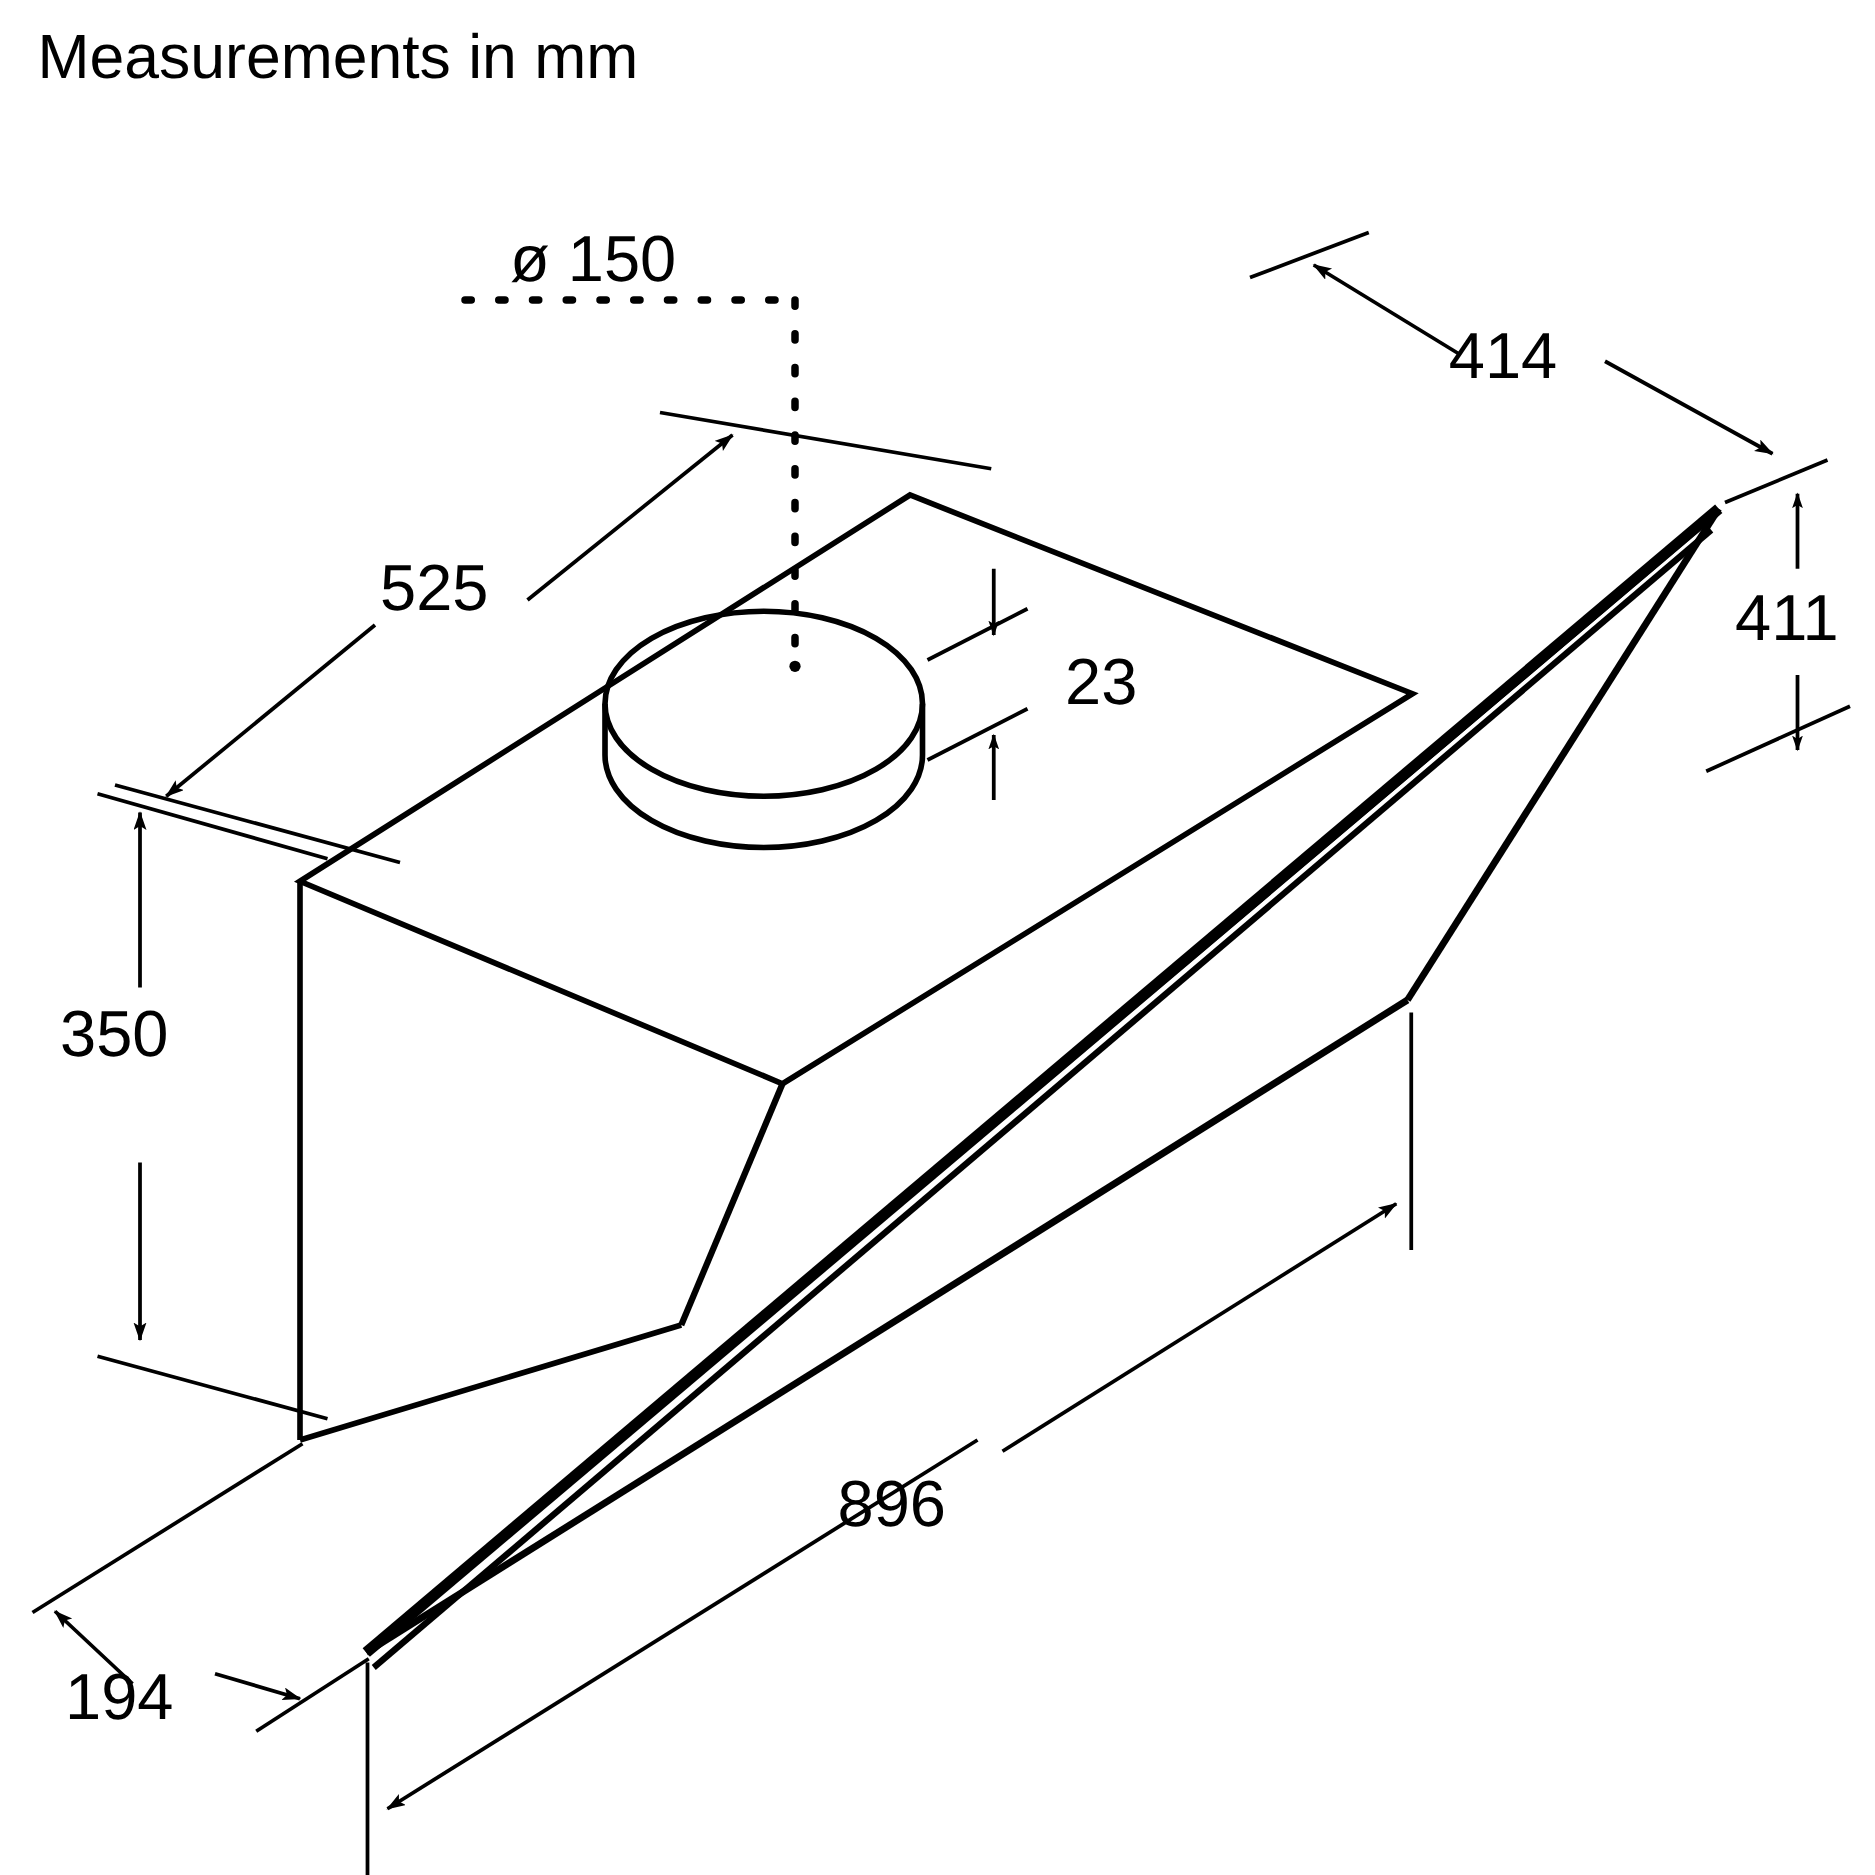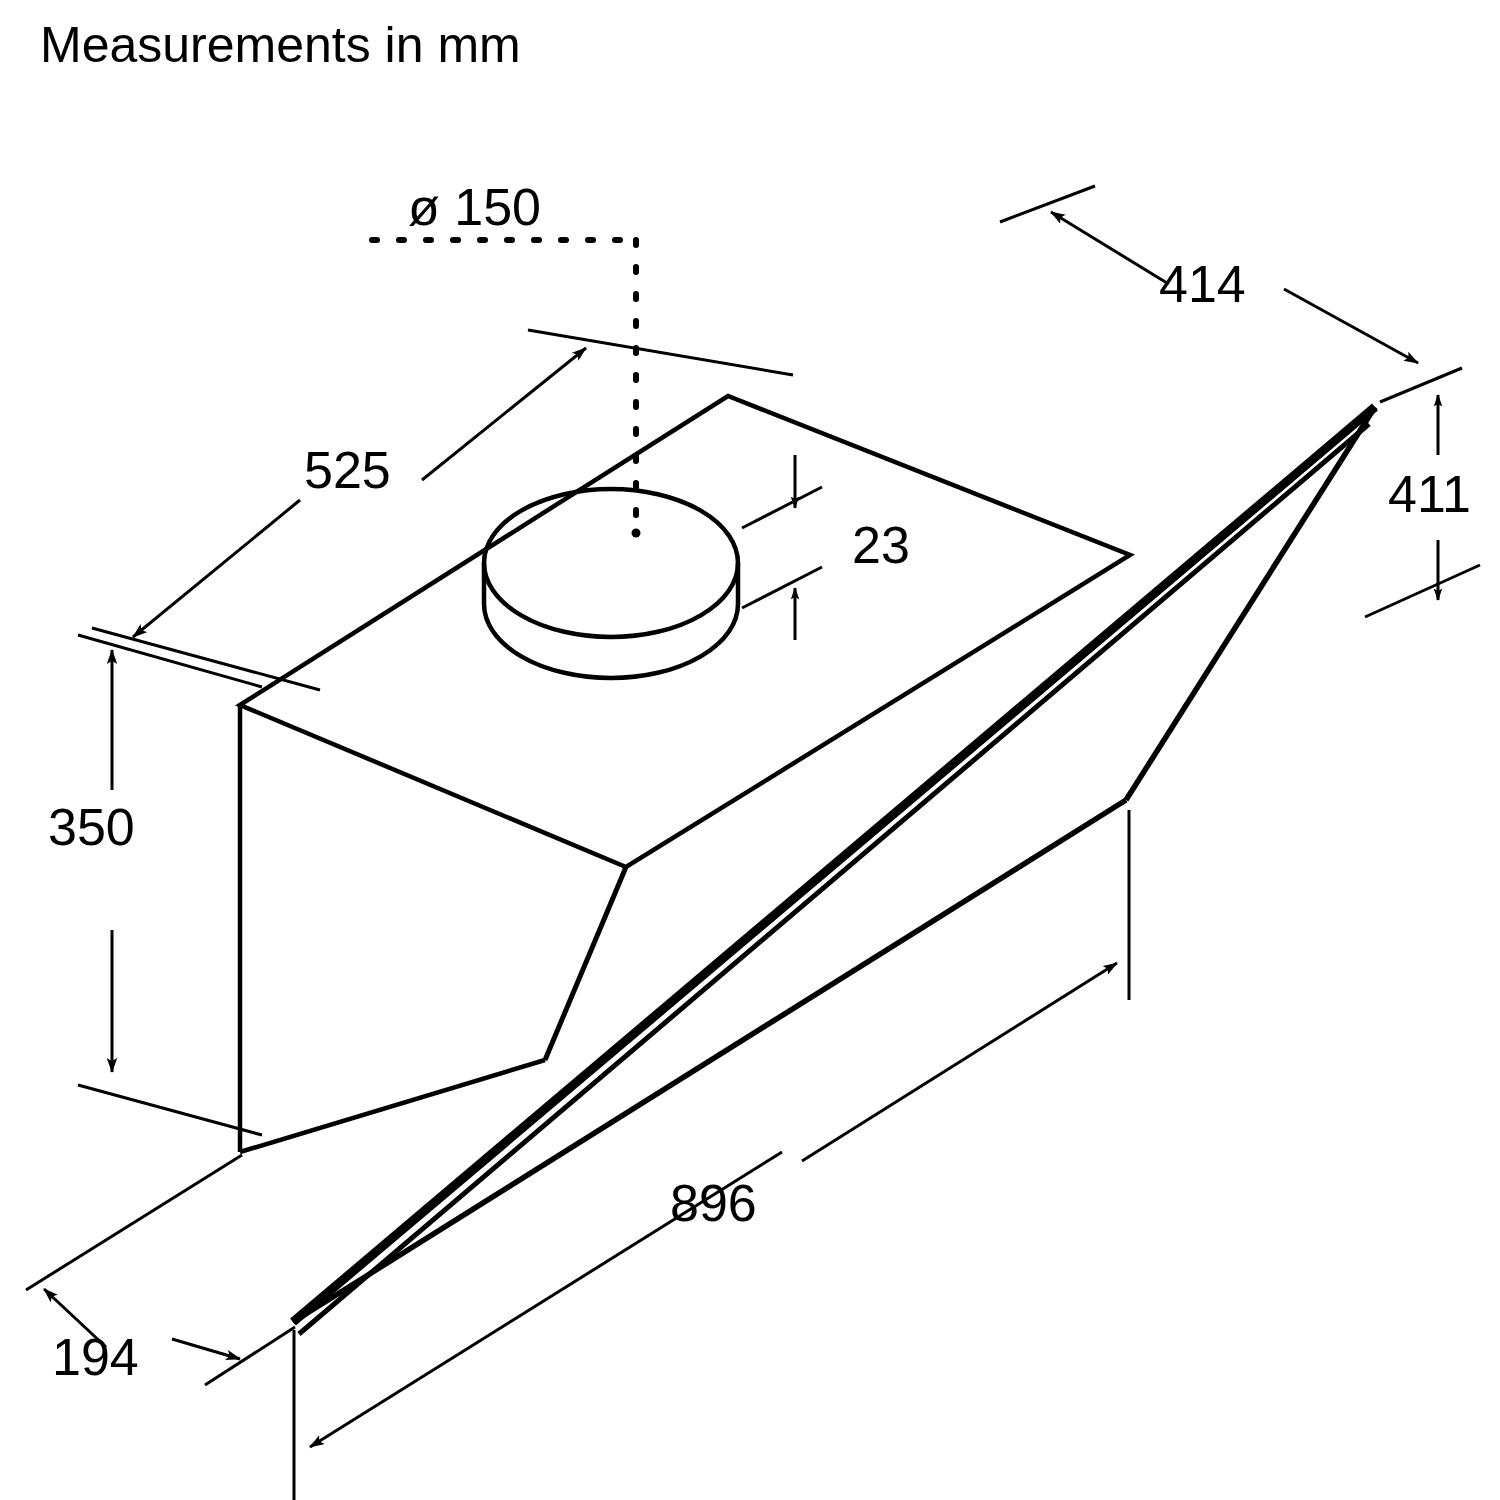--- a/index.html
+++ b/index.html
@@ -15,21 +15,21 @@
     overflow: hidden;
   }
   #drawing-root {
     position: relative;
     width: 1500px;
     height: 1500px;
     background: #ffffff;
   }
   #title-text {
     position: absolute;
-    left: 40px;
+    left: 30px;
     top: 16px;
     font-size: 50px;
     font-weight: 400;
     color: #000000;
     letter-spacing: 0px;
     white-space: nowrap;
   }
   svg#tech-svg {
     position: absolute;
     left: 0;

